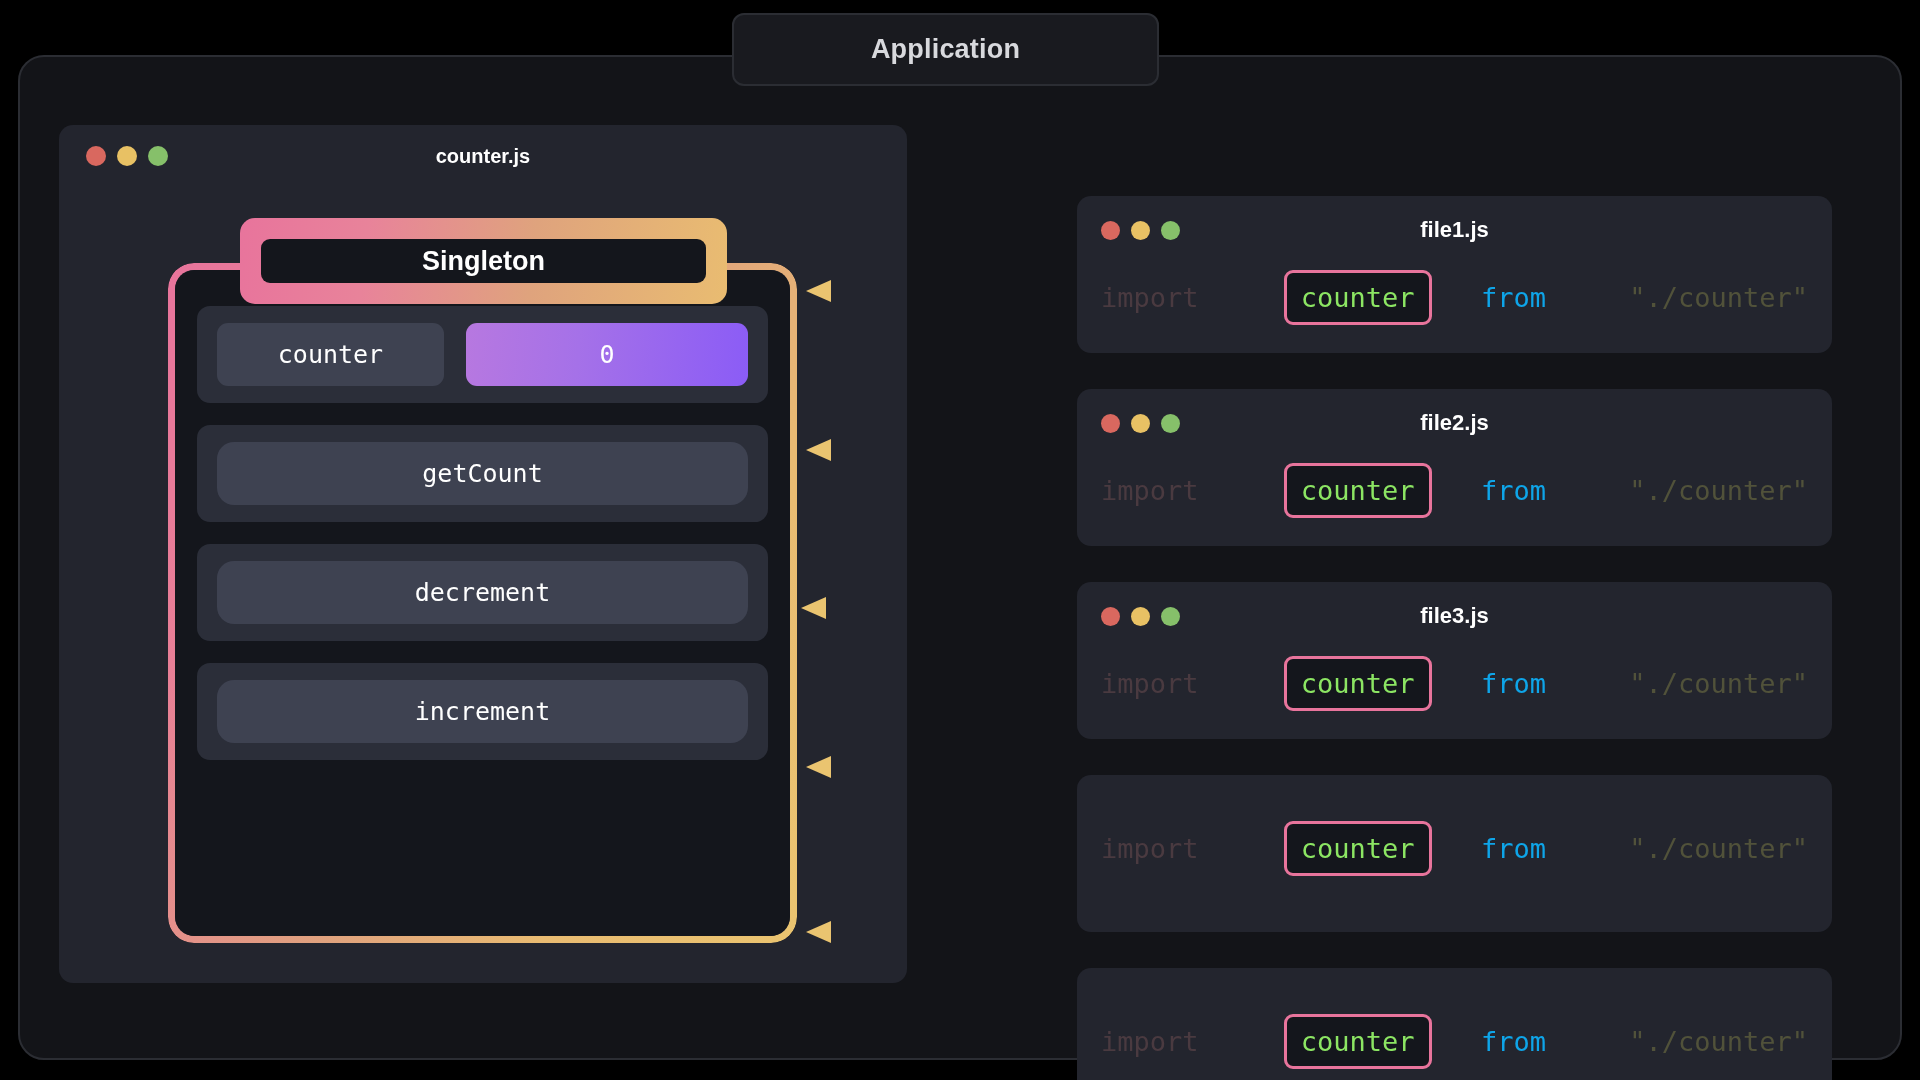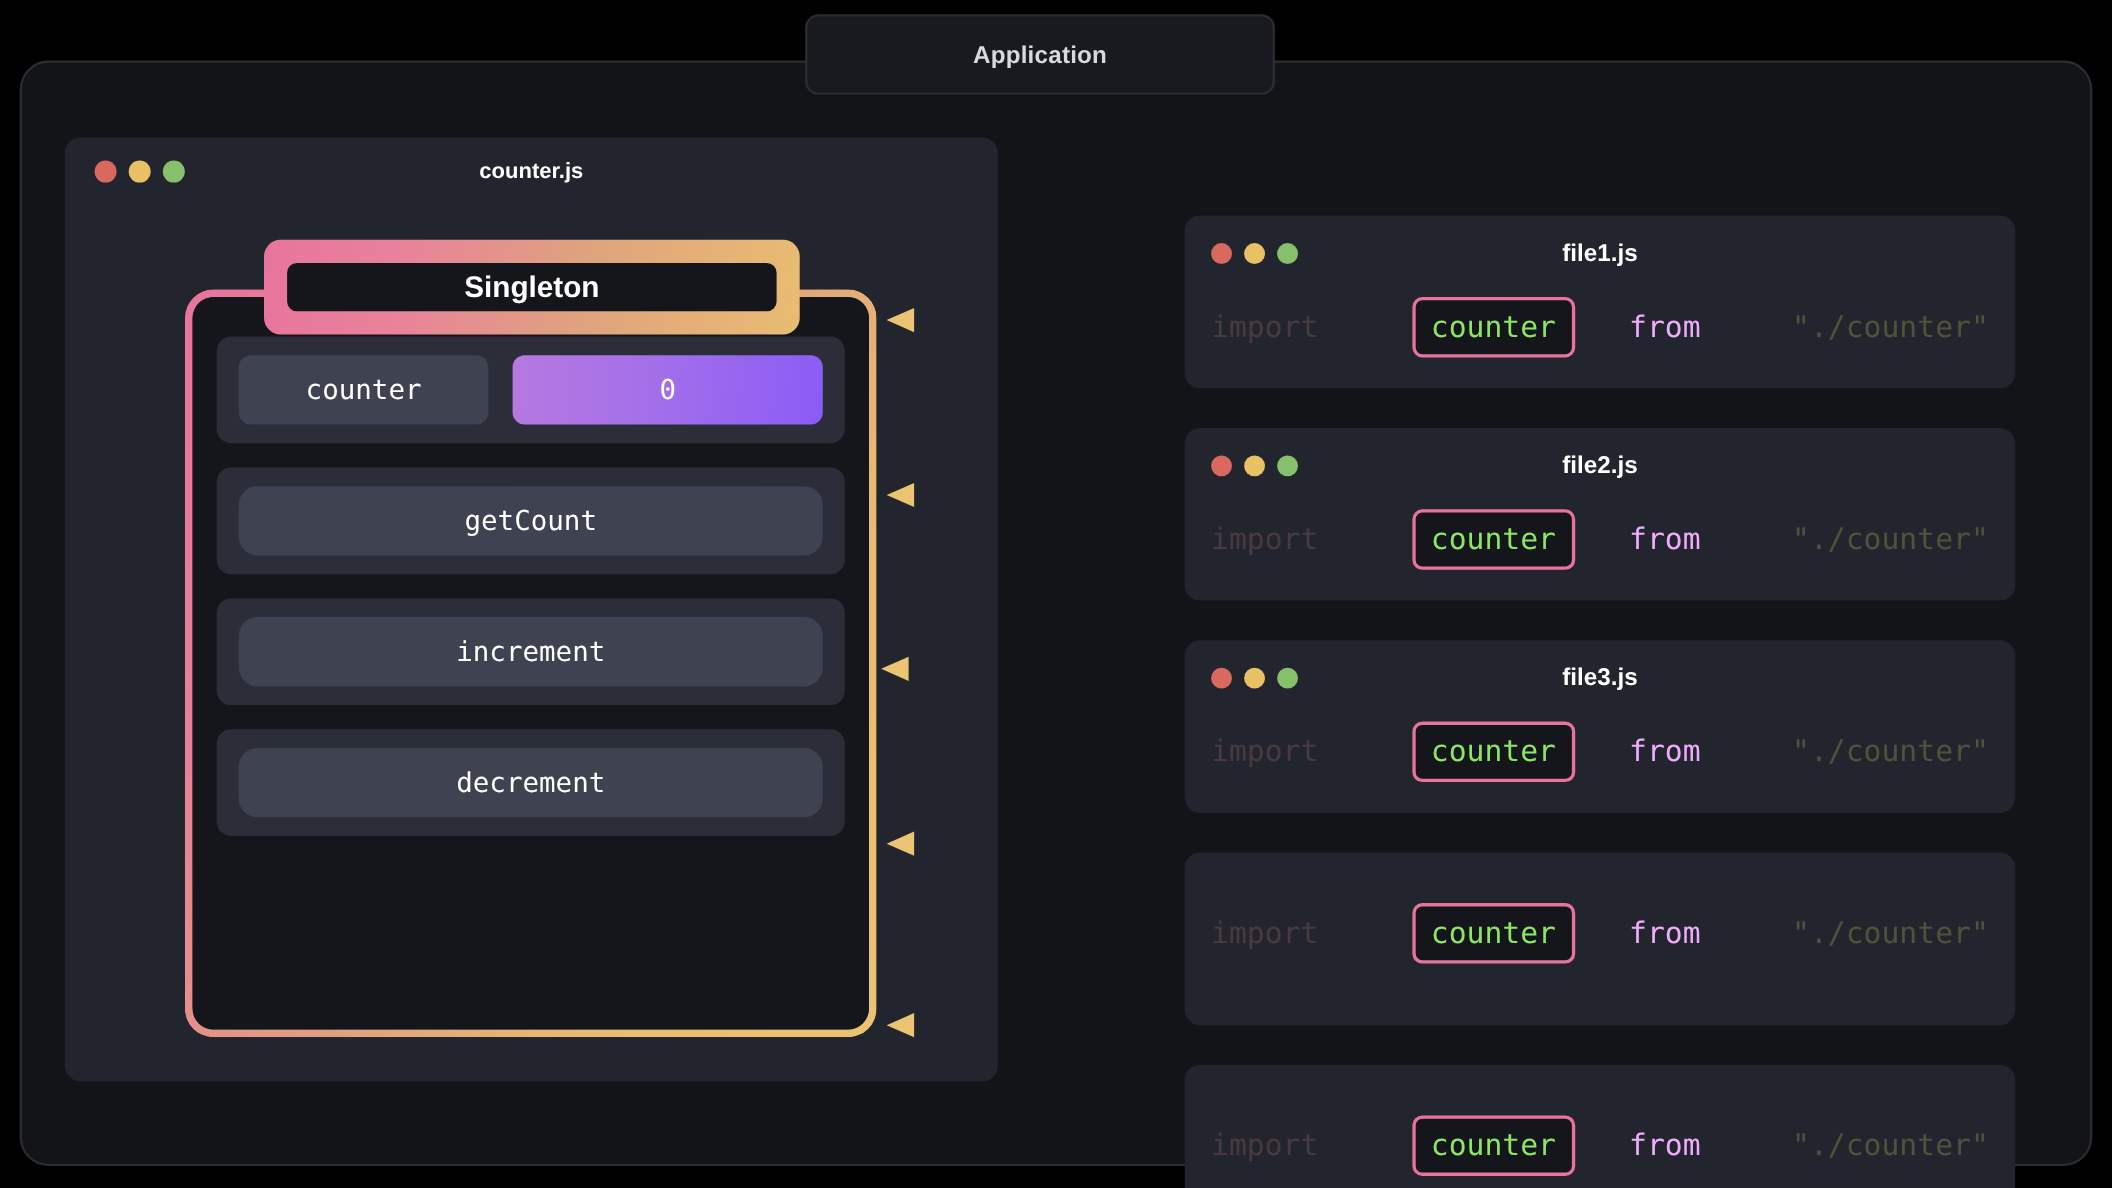--- a/index.html
+++ b/index.html
@@ -40,21 +40,21 @@
     background: #191a1f;
     border: 2px solid #2b2d33;
     border-radius: 12px;
     display: flex;
     align-items: center;
     justify-content: center;
     z-index: 6;
   }
   .app-title-tab span {
     color: #d8d9dd;
-    font-size: 22px;
+    font-size: 27px;
     font-weight: 600;
     letter-spacing: .2px;
   }
 
   
   .dots { display: flex; gap: 11px; align-items: center; }
   .dot { width: 20px; height: 20px; border-radius: 50%; }
   .dot.red { background: #d9685f; }
   .dot.yellow { background: #e8c164; }
   .dot.green { background: #86c06a; }
@@ -224,21 +224,21 @@
     margin-top: 22px;
     height: 62px;
     display: flex;
     align-items: center;
     justify-content: space-between;
     font-family: "DejaVu Sans Mono", "Liberation Mono", monospace;
     font-size: 27px;
     white-space: pre;
   }
   .tok-kw { color: #4a3a40; }
-  .tok-plain { color: #f0abfc; margin-left: 28px; }
+  .tok-plain { color: #0ea5e9; margin-left: 28px; }
   .tok-str { color: #51523a; }
   .tok-box {
     display: inline-flex;
     align-items: center;
     justify-content: center;
     border: 3px solid #e8749c;
     border-radius: 9px;
     background: #14161c;
     color: #8ce563;
     padding: 9px 14px;
@@ -288,25 +288,25 @@
       <div class="sg-row prop">
         <div class="chip name">counter</div>
         <div class="chip value">0</div>
       </div>
 
       <div class="sg-row">
         <div class="chip method">getCount</div>
       </div>
 
       <div class="sg-row">
+        <div class="chip method">decrement</div>
+      </div>
+
+      <div class="sg-row">
         <div class="chip method">increment</div>
-      </div>
-
-      <div class="sg-row">
-        <div class="chip method">decrement</div>
       </div>
 
     </div>
 
     <div class="singleton-head">
       <div class="singleton-head-inner">
         <span>Singleton</span>
       </div>
     </div>
 

